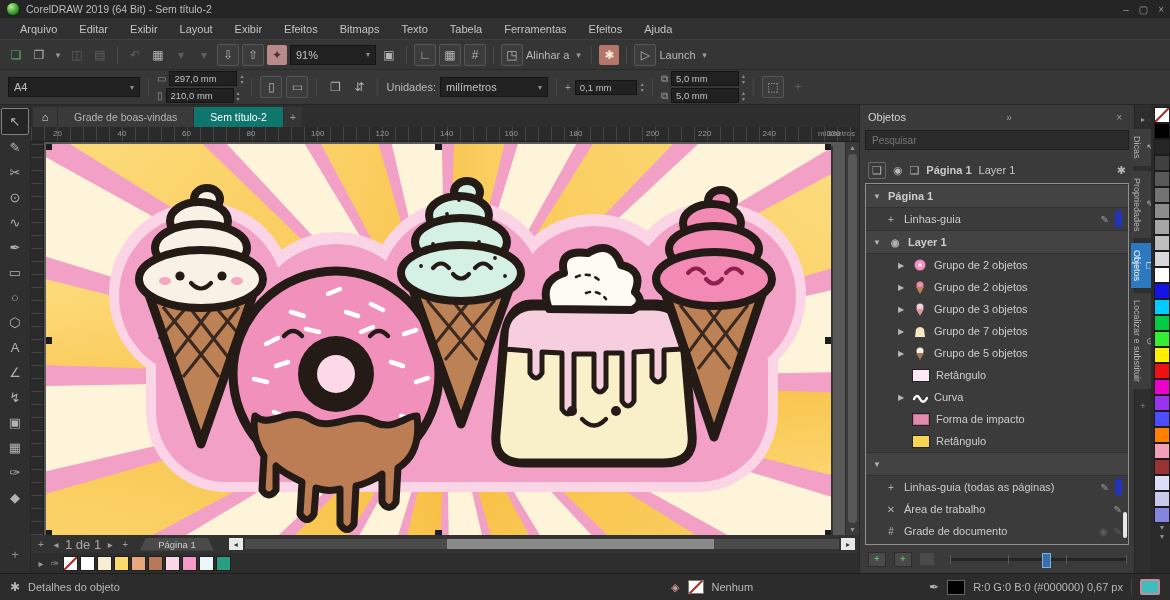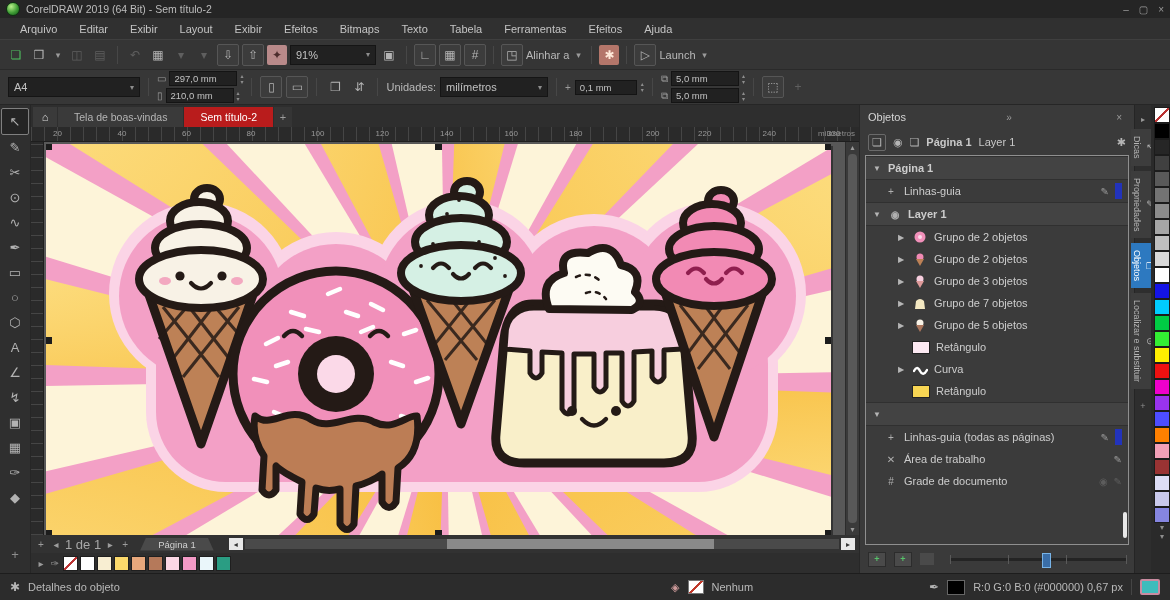--- a/index.html
+++ b/index.html
@@ -50,21 +50,21 @@
   .toolbox{width:30px;background:#2f2f2f;border-right:1px solid #262626;display:flex;flex-direction:column;
            align-items:center;padding-top:3px;flex:0 0 30px}
   .tool{width:26px;height:25px;display:flex;align-items:center;justify-content:center;color:#b2b2b2;font-size:13px}
   .tool.active{border:1px solid #808080;background:#242424;border-radius:2px}
   .tool.plus{margin-top:auto;margin-bottom:6px;color:#8d8d8d}
 
   .workarea{width:828px;display:flex;flex-direction:column;flex:0 0 828px;min-height:0}
   .doctabs{height:22px;background:#2e2e2e;display:flex;align-items:flex-end;gap:1px;padding-left:2px;flex:0 0 22px}
   .hometab{width:24px;height:20px;display:flex;align-items:center;justify-content:center;background:#3a3a3a;color:#d8d8d8}
   .dtab{height:20px;padding:0 16px;display:flex;align-items:center;background:#3a3a3a;color:#b5b5b5;font-size:10.5px}
-  .dtab.active{background:#b91c1c;color:#fff}
+  .dtab.active{background:#0f766e;color:#fff}
   .addtab{width:18px;height:20px;display:flex;align-items:center;justify-content:center;background:#353535;color:#9d9d9d}
 
   .hruler{height:14px;background:#2a2a2a;position:relative;flex:0 0 14px;border-bottom:1px solid #1e1e1e;
           background-image:repeating-linear-gradient(90deg,#454545 0 1px,transparent 1px 13px);overflow:hidden}
   .hruler span{position:absolute;top:2px;font-size:8px;color:#9a9a9a}
   .hruler .unit{right:4px;color:#8d8d8d}
 
   .canvasrow{flex:1;display:flex;min-height:0;background:#585858}
   .vruler{width:12px;background:#2a2a2a;border-right:1px solid #1e1e1e;flex:0 0 12px;
           background-image:repeating-linear-gradient(0deg,#454545 0 1px,transparent 1px 13px)}
@@ -286,21 +286,21 @@
       <span class="tool">▣</span>
       <span class="tool">▦</span>
       <span class="tool">✑</span>
       <span class="tool">◆</span>
       <span class="tool plus">+</span>
     </div>
 
     <div class="workarea">
       <div class="doctabs">
         <span class="hometab">⌂</span>
-        <span class="dtab">Tela de boas-vindas</span>
+        <span class="dtab">Grade de boas-vindas</span>
         <span class="dtab active">Sem título-2</span>
         <span class="addtab">+</span>
       </div>
 
       <div class="hruler">
           <span style="left: 22px;">20</span>
           <span style="left: 86.5px;">40</span>
           <span style="left: 151px;">60</span>
           <span style="left: 215.5px;">80</span>
           <span style="left: 280px;">100</span>
@@ -540,20 +540,23 @@
           </span>
       </div>
     </div>
 
     <div class="docker">
       <div class="dockhead">
         <span>Objetos</span>
         <span class="hic">»</span>
         <span class="hic">×</span>
       </div>
+      <div class="searchwrap">
+        <input type="text" placeholder="Pesquisar" style="">
+      </div>
       <div class="layerbar">
         <span class="ic boxed">❏</span>
         <span class="ic">◉</span>
         <span class="ic">❏</span>
         <span style="font-weight:bold">Página 1</span>
         <span>Layer 1</span>
         <span class="ic gear">✱</span>
       </div>
 
       <div class="tree">
@@ -627,20 +630,25 @@
           <span class="tlabel">Retângulo</span>
         </div>
         <div class="trow ind2">
           <span class="arrow">▶</span>
           <span class="thumb">
             <svg width="15" height="13">
                 <path d="M1,8 q3,-6 6,0 q3,6 7,-1" stroke="#fff" stroke-width="2.4" fill="none" stroke-linecap="round"></path>
               </svg>
           </span>
           <span class="tlabel">Curva</span>
+        </div>
+        <div class="trow ind2">
+          <span class="arrow"></span>
+          <span class="swatchthumb" style="background:#e08aad;box-shadow:inset 0 0 0 1px #c86a92"></span>
+          <span class="tlabel">Forma de impacto</span>
         </div>
         <div class="trow ind2">
           <span class="arrow"></span>
           <span class="swatchthumb" style="background:#f7d553"></span>
           <span class="tlabel">Retângulo</span>
         </div>
         <div class="trow section">
           <span class="arrow">▼</span>
         </div>
         <div class="trow ind1">

